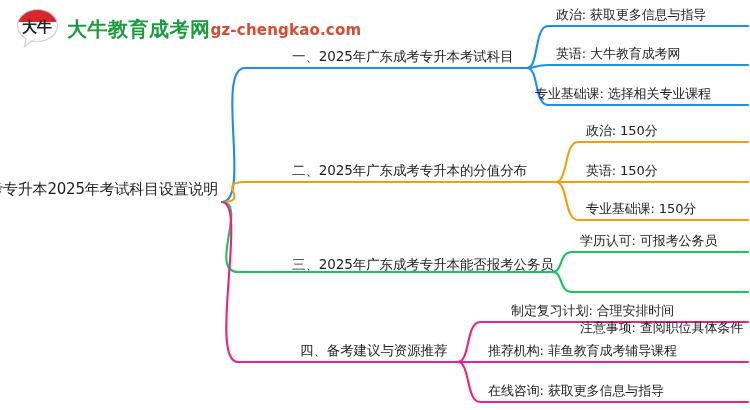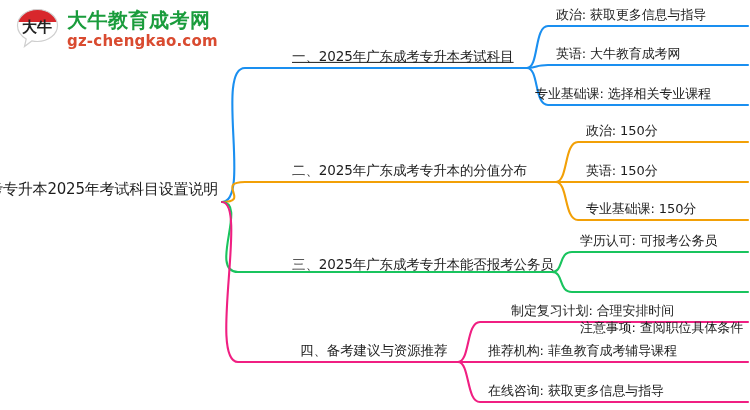--- a/index.html
+++ b/index.html
@@ -31,21 +31,21 @@
     align-items: center;
     gap: 7px;
   }
   .logo-mark {
     position: relative;
     width: 44px;
     height: 42px;
   }
   .logo-text-block {
     display: flex;
-    flex-direction: column;
+    flex-direction: row;
     justify-content: center;
     line-height: 1;
   }
   .logo-title {
     font-size: 20px;
     font-weight: bold;
     color: #1a9c3c;
     letter-spacing: 0.5px;
     white-space: nowrap;
   }
@@ -160,21 +160,21 @@
          C 470 362, 466 322, 480 322
          L 748 322" stroke="#f01f82"></path>
         <path d="M 458 362 L 748 362" stroke="#f01f82"></path>
         <path d="M 458 362
          C 470 362, 466 402, 480 402
          L 748 402" stroke="#f01f82"></path>
       </g>
   </svg>
 
   <div id="label-layer">
-      <div class="node-label branch-label" style="left: 292px; top: 64px; text-decoration: underline;">一、2025年广东成考专升本考试科目</div>
+      <div class="node-label branch-label" style="left: 292px; top: 64px;">一、2025年广东成考专升本考试科目</div>
       <div class="node-label leaf-label" style="left: 556px; top: 23px;">政治: 获取更多信息与指导</div>
       <div class="node-label leaf-label" style="left: 556px; top: 62px;">英语: 大牛教育成考网</div>
       <div class="node-label leaf-label" style="left: 535px; top: 102px;">专业基础课: 选择相关专业课程</div>
       <div class="node-label branch-label" style="left: 292px; top: 178px;">二、2025年广东成考专升本的分值分布</div>
       <div class="node-label leaf-label" style="left: 586px; top: 139px;">政治: 150分</div>
       <div class="node-label leaf-label" style="left: 586px; top: 179px;">英语: 150分</div>
       <div class="node-label leaf-label" style="left: 586px; top: 217px;">专业基础课: 150分</div>
       <div class="node-label branch-label" style="left: 292px; top: 272px;">三、2025年广东成考专升本能否报考公务员</div>
       <div class="node-label leaf-label" style="left: 580px; top: 249px;">学历认可: 可报考公务员</div>
       <div class="node-label leaf-label" style="left: 580px; top: 289px; margin-top: 47px;">注意事项: 查阅职位具体条件</div>

